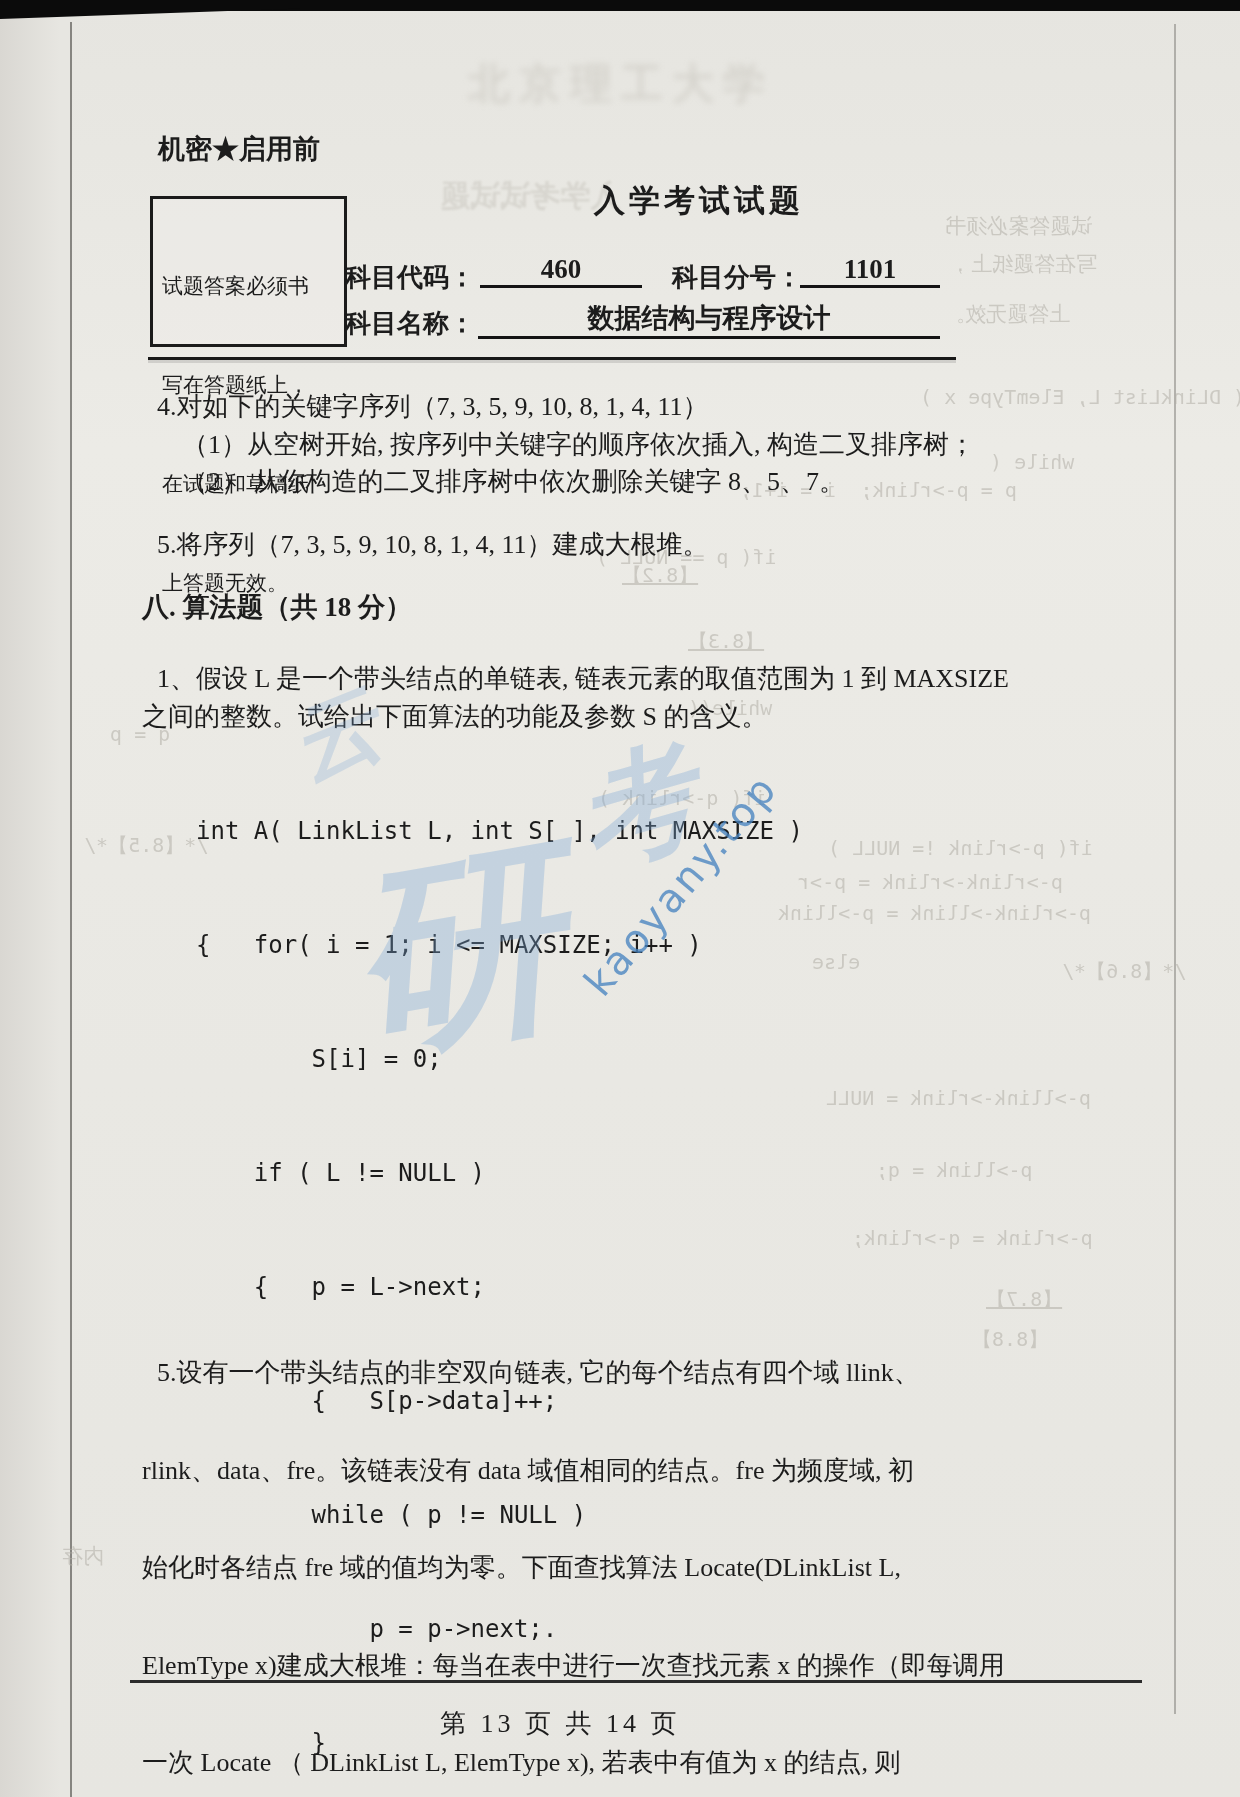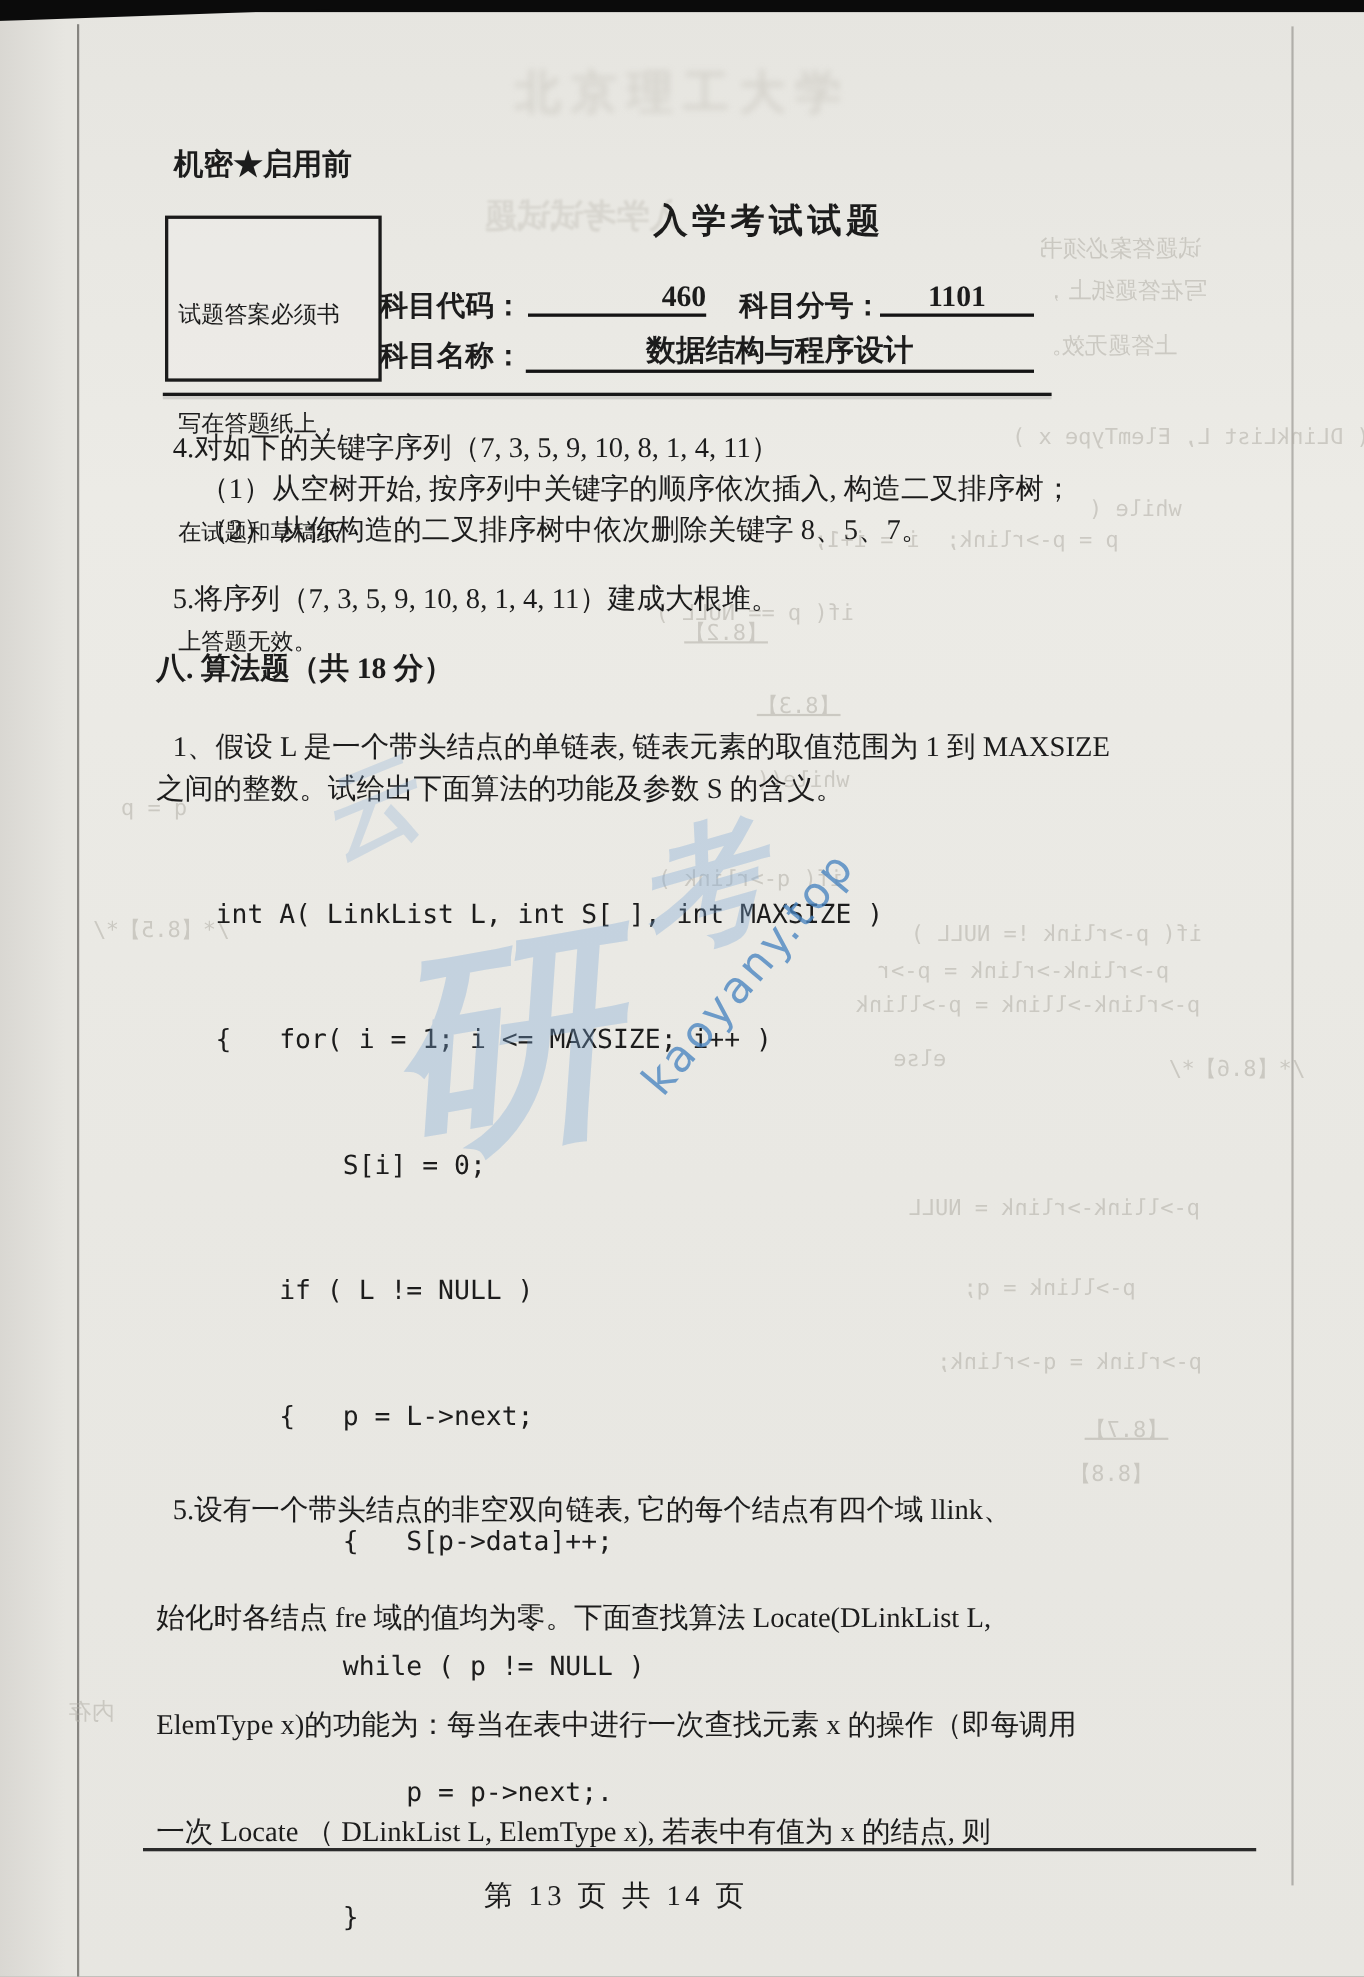--- a/index.html
+++ b/index.html
@@ -102,21 +102,21 @@
   <div class="abs title2">入学考试试题</div>
 
   <div class="abs notice-box">
     <div>试题答案必须书</div>
     <div>写在答题纸上，</div>
     <div>在试题和草稿纸</div>
     <div>上答题无效。</div>
   </div>
 
   <div class="abs flabel" style="left:345px;top:260px;">科目代码：</div>
-  <div class="abs fvalue" style="left:480px;top:254px;width:162px;text-align:right;">460</div>
+  <div class="abs fvalue" style="left:480px;top:254px;width:162px;">460</div>
   <div class="abs flabel" style="left:672px;top:260px;">科目分号：</div>
   <div class="abs fvalue" style="left:800px;top:254px;width:140px;">1101</div>
   <div class="abs flabel" style="left:345px;top:306px;">科目名称：</div>
   <div class="abs fvalue" style="left:478px;top:300px;width:462px;">数据结构与程序设计</div>
 
   <div class="abs divider"></div>
 
   <div class="abs t" style="left:157px;top:389px;">4.对如下的关键字序列（7, 3, 5, 9, 10, 8, 1, 4, 11）</div>
   <div class="abs t" style="left:182px;top:427px;">（1）从空树开始, 按序列中关键字的顺序依次插入, 构造二叉排序树；</div>
   <div class="abs t" style="left:182px;top:464px;">（2） 从你构造的二叉排序树中依次删除关键字 8、5、7。</div>
@@ -137,22 +137,23 @@
     <div>        {   S[p-&gt;data]++;</div>
     <div>        while ( p != NULL )</div>
     <div>            p = p-&gt;next;.</div>
     <div>        }</div>
     
     
   </div>
 
   <div class="abs t para" style="left:142px;top:1294px;">
     <div style="padding-left:15px;">5.设有一个带头结点的非空双向链表, 它的每个结点有四个域 llink、</div>
+    <div>rlink、data、fre。该链表没有 data 域值相同的结点。fre 为频度域, 初</div>
     <div>始化时各结点 fre 域的值均为零。下面查找算法 Locate(DLinkList L,</div>
-    <div>ElemType x)的功能为：每当在表中进行一次查找元素 x 的操作（即每调用</div>
+    <div>ElemType x)建成大根堆：每当在表中进行一次查找元素 x 的操作（即每调用</div>
     <div>一次 Locate （ DLinkList L, ElemType x), 若表中有值为 x 的结点, 则</div>
     
     
     
     
   </div>
 
   <div>
     <div class="abs wm-glyph wm-g2">研</div>
     <div class="abs wm-glyph wm-g1">考</div>

